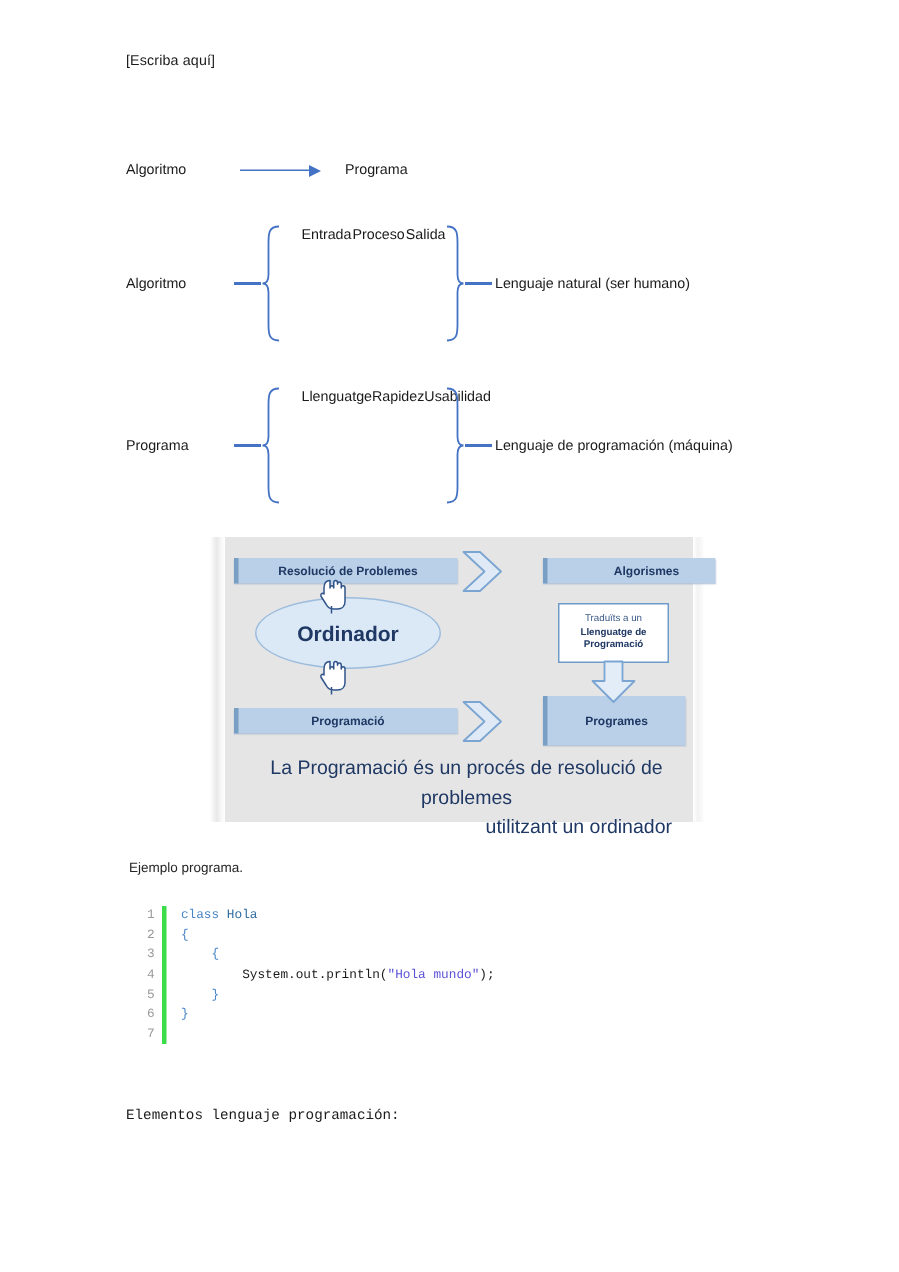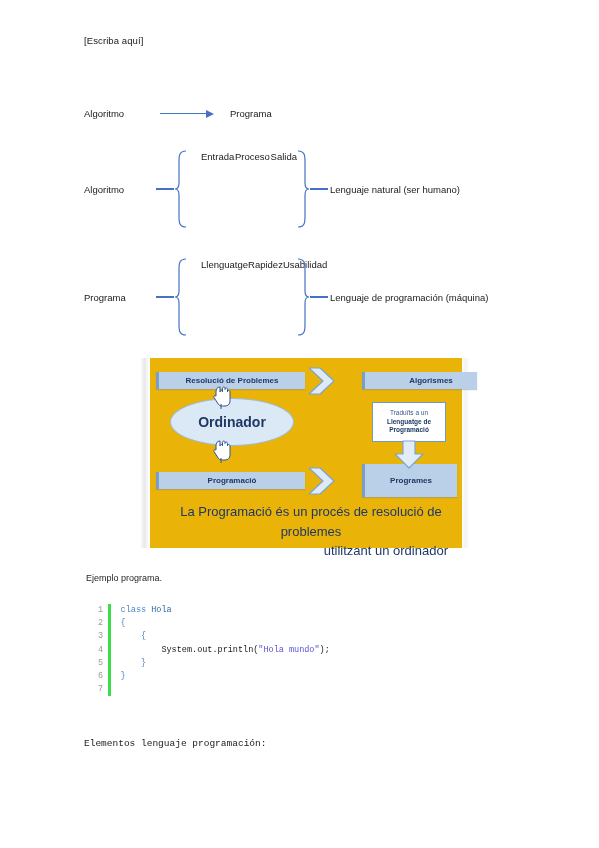--- a/index.html
+++ b/index.html
@@ -117,21 +117,21 @@
     white-space: nowrap;
   }
 
   
   .figure {
     position: absolute;
     left: 140px;
     top: 358px;
     width: 330px;
     height: 190px;
-    background: #eab308;
+    background: #e5e5e5;
   }
   .figure .edge-l {
     position: absolute;
     left: 0; top: 0;
     width: 10px; height: 100%;
     background: linear-gradient(to right, #ffffff 0%, #e8e8e8 45%, #f7f7f7 75%, #ffffff 100%);
   }
   .figure .edge-r {
     position: absolute;
     right: 0; top: 0;

